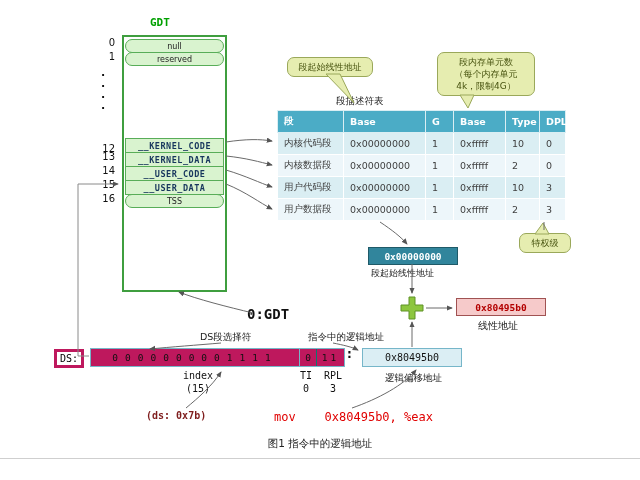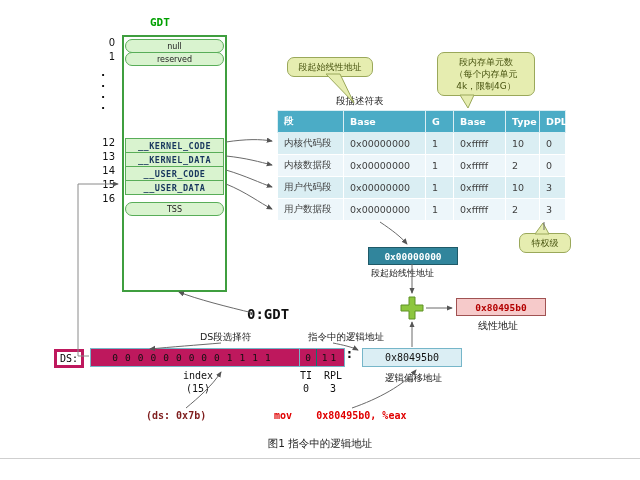--- a/index.html
+++ b/index.html
@@ -58,34 +58,34 @@
 <div id="canvas">
 
   <div class="abs mono" style="left:150px;top:16px;color:#00a000;font-weight:bold;font-size:11px;">GDT</div>
 
   <div class="abs gdt-index" style="left:95px;top:37px;">0</div>
   <div class="abs gdt-index" style="left:95px;top:51px;">1</div>
   <div class="abs gdt-dot" style="left:101px;top:66px;">.</div>
   <div class="abs gdt-dot" style="left:101px;top:77px;">.</div>
   <div class="abs gdt-dot" style="left:101px;top:88px;">.</div>
   <div class="abs gdt-dot" style="left:101px;top:99px;">.</div>
-  <div class="abs gdt-index" style="left:95px;top:137px;">12</div>
+  <div class="abs gdt-index" style="left:95px;top:143px;">12</div>
   <div class="abs gdt-index" style="left:95px;top:151px;">13</div>
   <div class="abs gdt-index" style="left:95px;top:165px;">14</div>
   <div class="abs gdt-index" style="left:95px;top:179px;">15</div>
   <div class="abs gdt-index" style="left:95px;top:193px;">16</div>
 
   <div class="abs" id="gdt-box">
     <div class="gdt-row sys" style="top:2px;height:12px;">null</div>
     <div class="gdt-row seg" style="top:101px;height:13px;">__KERNEL_CODE</div>
     <div class="gdt-row sys" style="top:15px;height:12px;">reserved</div>
     <div class="gdt-row seg" style="top:115px;height:13px;">__KERNEL_DATA</div>
     <div class="gdt-row seg" style="top:129px;height:13px;">__USER_CODE</div>
     <div class="gdt-row seg" style="top:143px;height:13px;">__USER_DATA</div>
-    <div class="gdt-row sys" style="top:157px;height:12px;margin-top:8px;">TSS</div>
+    <div class="gdt-row sys" style="top:157px;height:12px;">TSS</div>
   </div>
 
   <div class="abs callout" style="left:287px;top:57px;width:74px;">段起始线性地址</div>
   <div class="abs callout" style="left:437px;top:52px;width:86px;">
     <div>段内存单元数</div>
     <div>（每个内存单元</div>
     <div>4k，限制4G）</div>
   </div>
   <div class="abs callout" style="left:519px;top:233px;width:40px;">特权级</div>
 
@@ -164,21 +164,21 @@
   <div class="abs under-label" style="left:168px;top:383px;width:60px;">(15)</div>
   <div class="abs under-label" style="left:297px;top:370px;width:18px;">TI</div>
   <div class="abs under-label" style="left:297px;top:383px;width:18px;">0</div>
   <div class="abs under-label" style="left:319px;top:370px;width:28px;">RPL</div>
   <div class="abs under-label" style="left:319px;top:383px;width:28px;">3</div>
 
   <div class="abs mono" style="left:247px;top:306px;font-size:14px;font-weight:bold;color:#111;">0:GDT</div>
   <div class="abs small-label" style="left:200px;top:331px;">DS段选择符</div>
   <div class="abs small-label" style="left:308px;top:331px;">指令中的逻辑地址</div>
   <div class="abs mono" style="left:146px;top:410px;font-size:10px;font-weight:bold;color:#7f1d1d;">(ds: 0x7b)</div>
-  <div class="abs mono" style="left:274px;top:410px;font-size:10px;font-weight:bold;color:#e00000;white-space:pre;">mov    0x80495b0, %eax</div>
+  <div class="abs mono" style="left:274px;top:410px;font-size:12px;font-weight:normal;color:#e00000;white-space:pre;">mov    0x80495b0, %eax</div>
 
   <div class="abs" style="left:0;right:0;top:437px;text-align:center;font-size:10.5px;color:#222;">图1 指令中的逻辑地址</div>
   <div class="abs" id="bottom-line"></div>
 
   <svg class="overlay" width="640" height="480" viewBox="0 0 640 480">
     <defs>
       <marker id="ah" viewBox="0 0 8 8" refX="6" refY="3" markerWidth="7" markerHeight="7" orient="auto">
         <path d="M0,0 L7,3 L0,6 Z" fill="#555"></path>
       </marker>
     </defs>

